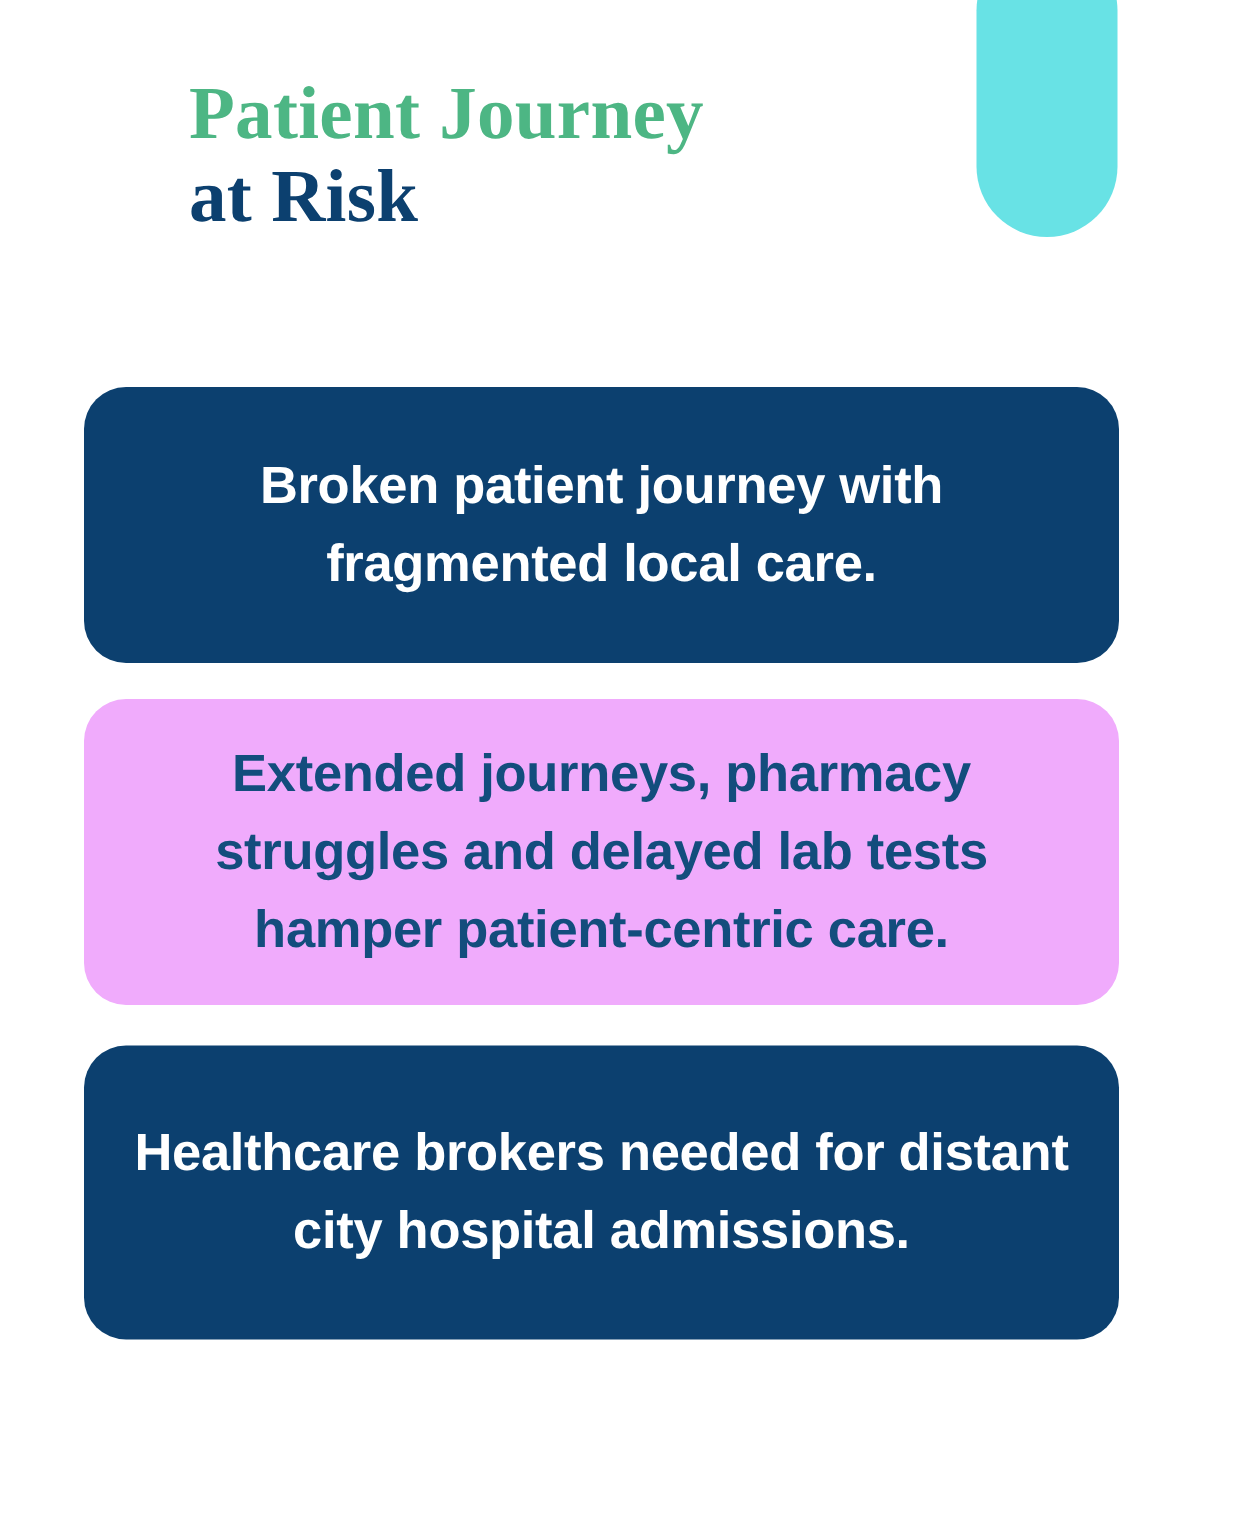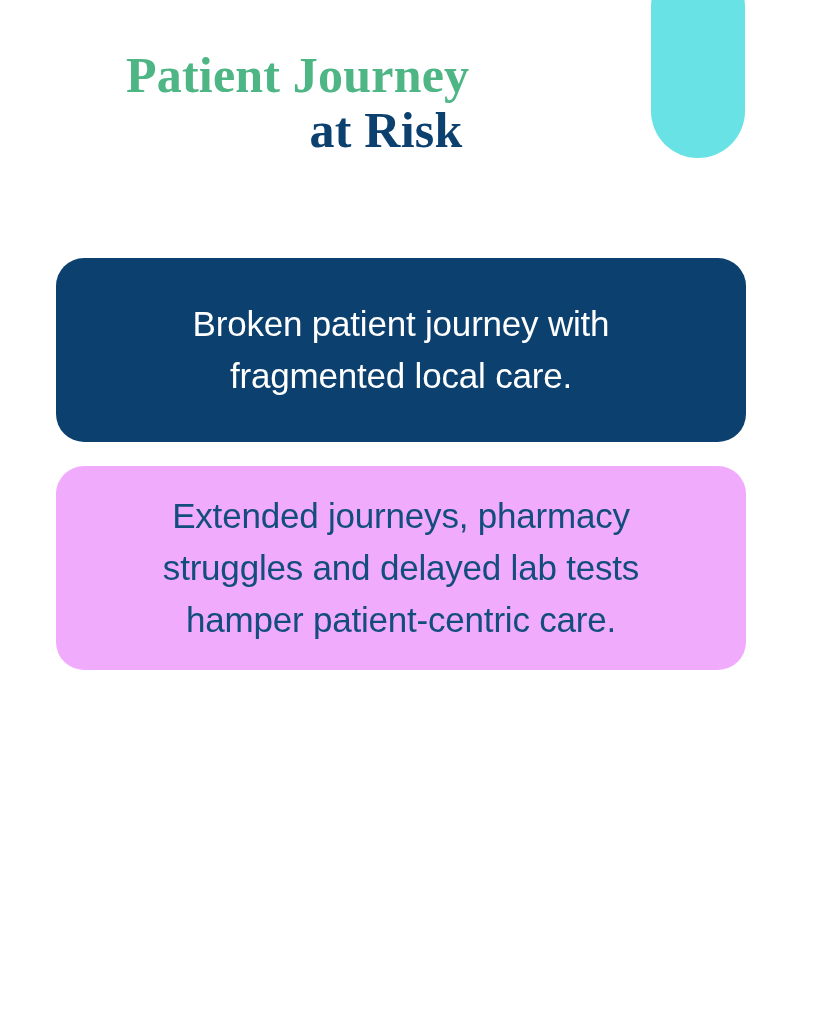--- a/index.html
+++ b/index.html
@@ -50,21 +50,21 @@
   .heading-line {
     display: block;
     font-family: "Liberation Serif", "DejaVu Serif", serif;
     font-weight: bold;
     font-size: 50px;
     line-height: 55px;
     letter-spacing: 0.2px;
     white-space: nowrap;
   }
   .heading-line.green { color: #4db684; }
-  .heading-line.navy  { color: #0c406f; text-align: center; }
+  .heading-line.navy  { color: #0c406f; }
 
   
   .cards {
     position: absolute;
     left: 56px;
     top: 258px;
     width: 690px;
   }
   .card {
     box-sizing: border-box;
@@ -72,21 +72,21 @@
     border-radius: 28px;
     display: flex;
     align-items: center;
     justify-content: center;
     text-align: center;
     padding: 10px 28px;
   }
   .card-text {
     display: block;
     font-family: "Liberation Sans", sans-serif;
-    font-weight: 400;
+    font-weight: 700;
     font-size: 35px;
     line-height: 52px;
     letter-spacing: -0.2px;
     margin: 0;
   }
   .card.dark {
     background: #0c406f;
   }
   .card.dark .card-text { color: #ffffff; }
   .card.mint {
@@ -117,15 +117,18 @@
   <div class="cards">
 
     <div class="card dark card-1">
       <p class="card-text">Broken patient journey with fragmented local care.</p>
     </div>
 
     <div class="card mint card-2">
       <p class="card-text">Extended journeys, pharmacy struggles and delayed lab tests hamper patient-centric care.</p>
     </div>
 
+    <div class="card dark card-3">
+      <p class="card-text">Healthcare brokers needed for distant city hospital admissions.</p>
+    </div>
 
   </div>
 </div>
 
 </body></html>

